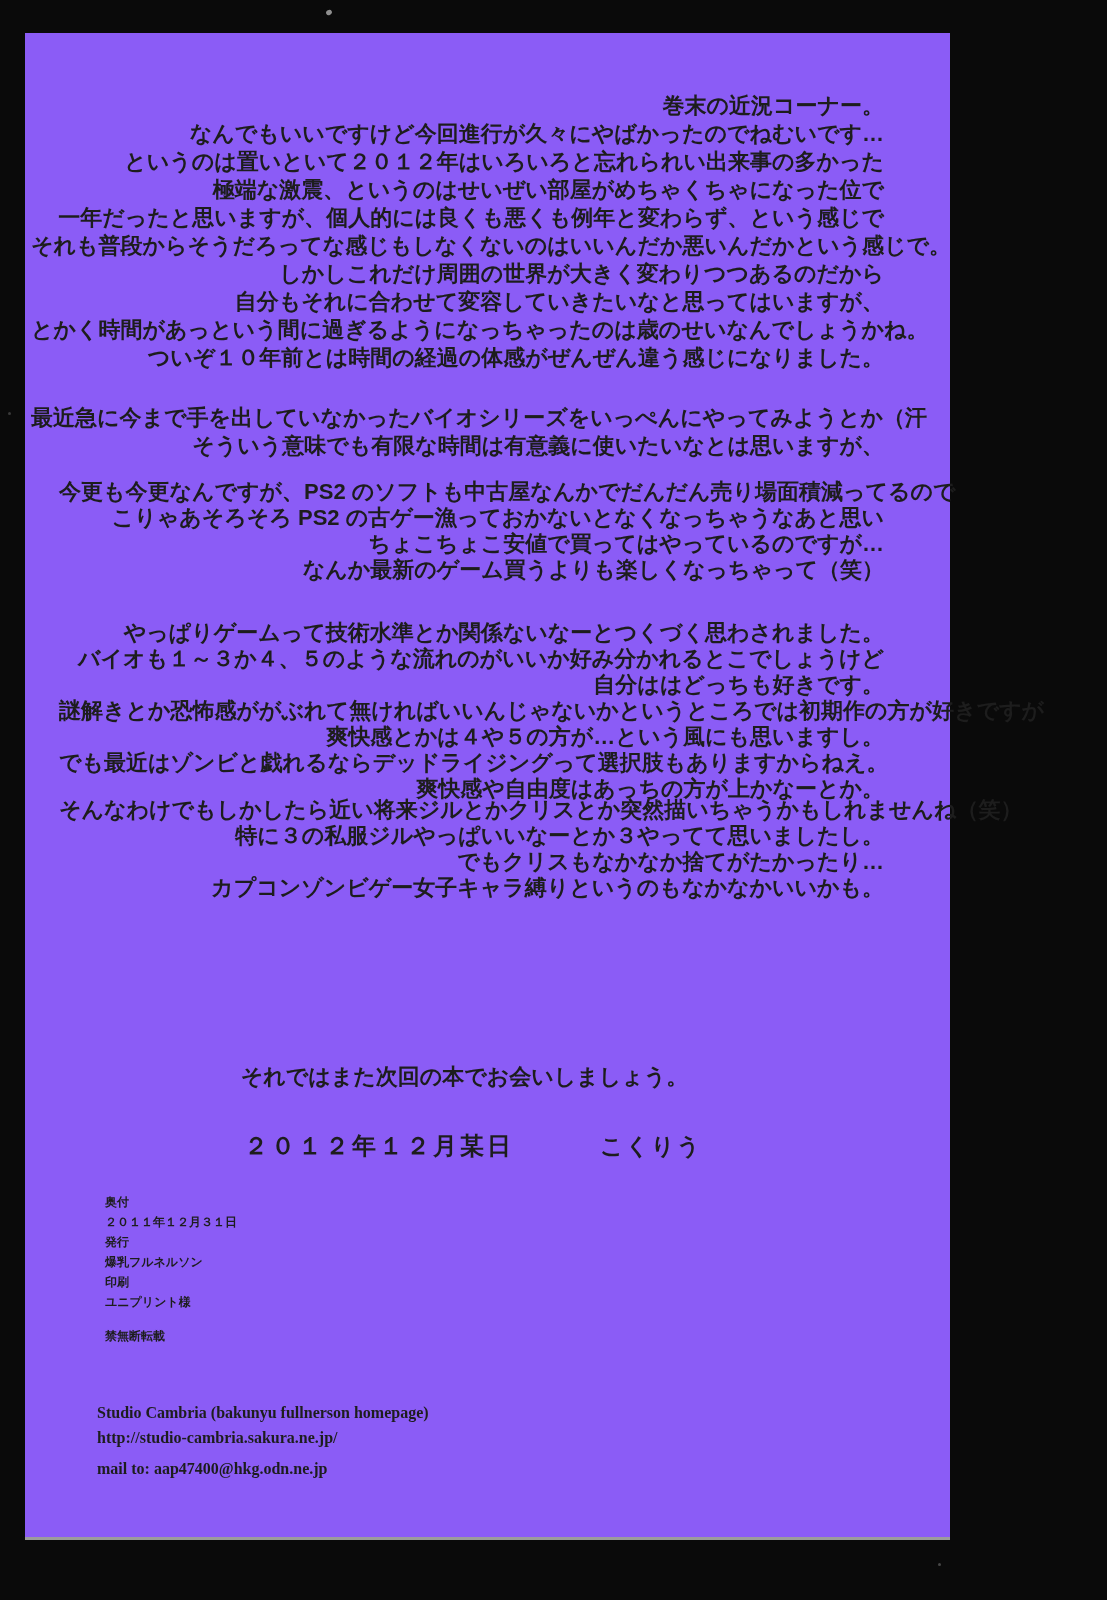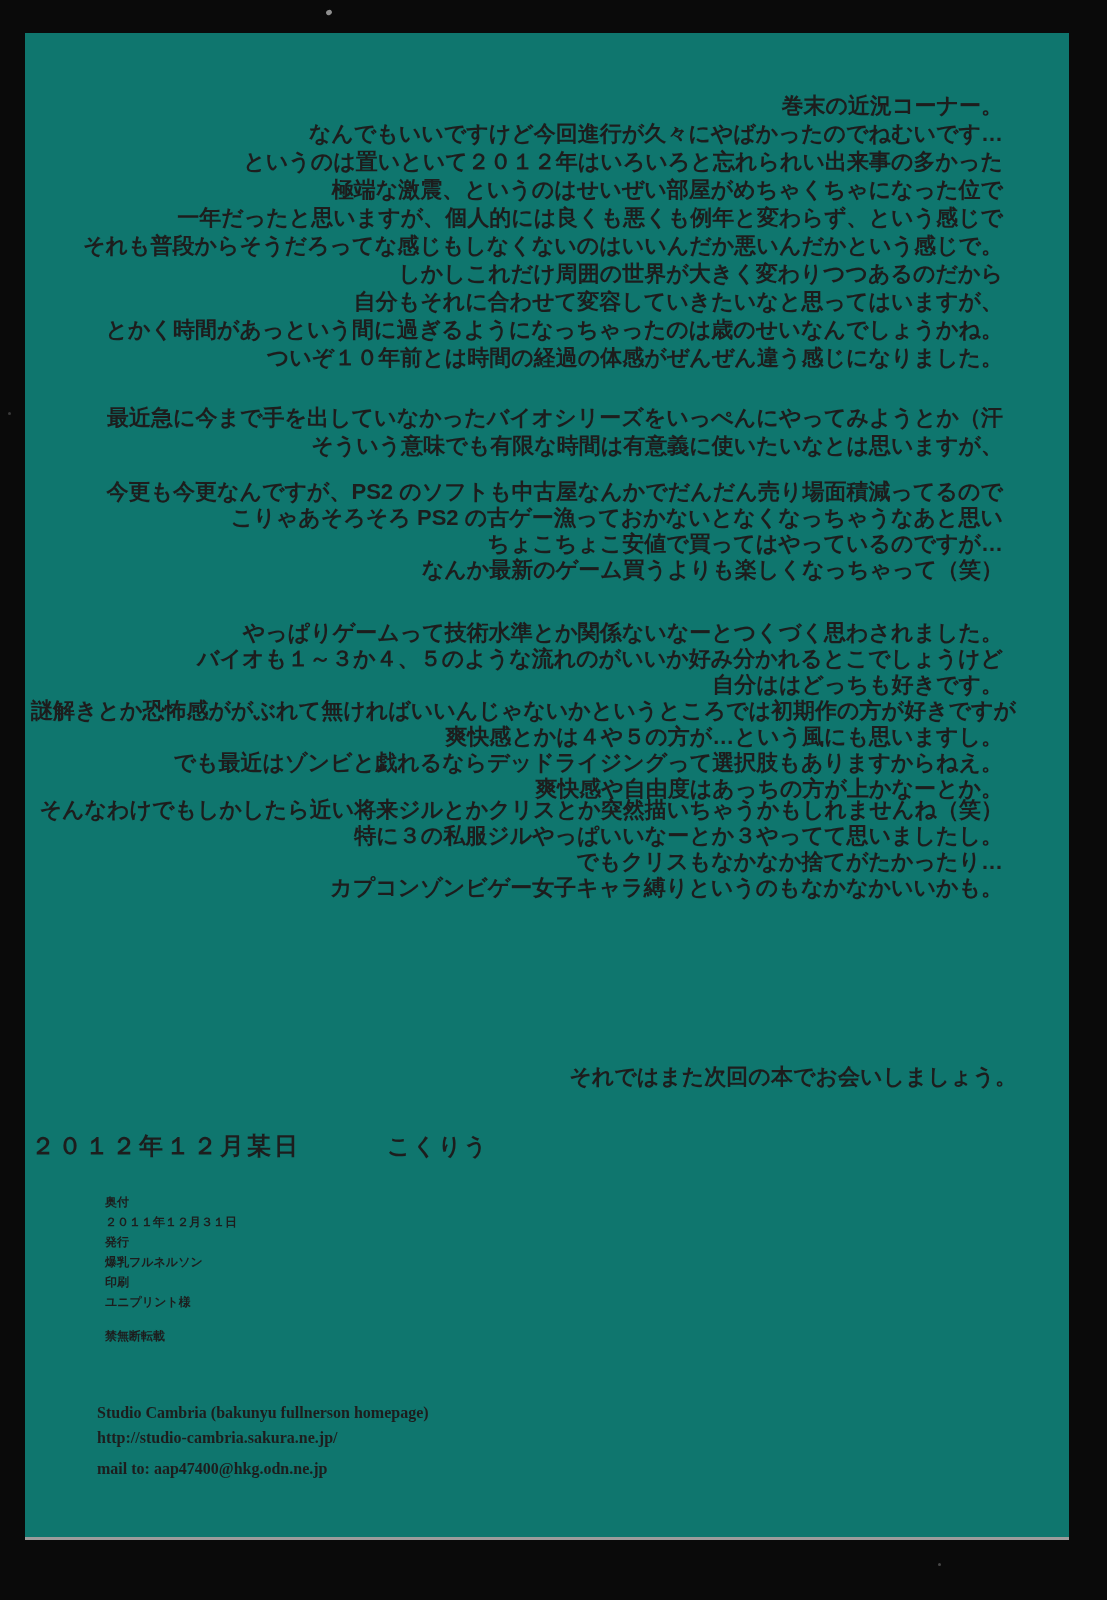--- a/index.html
+++ b/index.html
@@ -16,23 +16,23 @@
   }
   .scan-bg {
     position: absolute;
     inset: 0;
     background: #0a0a0a;
   }
   .paper {
     position: absolute;
     left: 25px;
     top: 33px;
-    width: 1044px;
+    width: 925px;
     height: 1504px;
-    background: #0f766e;
+    background: #8b5cf6;
     border-bottom: 3px solid #9c9c9c;
   }
   .speck {
     position: absolute;
     border-radius: 50%;
   }
   .speck1 { left: 326px; top: 10px; width: 6px; height: 5px; background: #8f8f8f; transform: rotate(-30deg); }
   .speck2 { left: 938px; top: 1563px; width: 3px; height: 3px; background: #474747; }
   .speck3 { left: 8px; top: 412px; width: 3px; height: 3px; background: #3a3a3a; }
 
@@ -43,32 +43,32 @@
     font-size: 22px;
     letter-spacing: 0px;
   }
   .right-block {
     left: 6px;
     right: 66px;
     text-align: right;
   }
   .lh28 .line { line-height: 28px; }
   .lh27 .line { line-height: 27.5px; }
-  .lh26 .line { line-height: 26px; }
+  .lh26 .line { line-height: 26px; margin-left: 28px; }
   .line { white-space: nowrap; }
 
   .closing-block {
     left: 6px;
     right: 52px;
-    text-align: right;
+    text-align: center;
   }
   .date-block {
     left: 6px;
     right: 35px;
-    text-align: left;
+    text-align: center;
     white-space: nowrap;
   }
   .date-text {
     font-family: "Liberation Serif", "DejaVu Serif", serif;
     font-weight: 600;
     font-size: 24px;
     letter-spacing: 3px;
     color: #1d1d1d;
   }
   .author-name {

